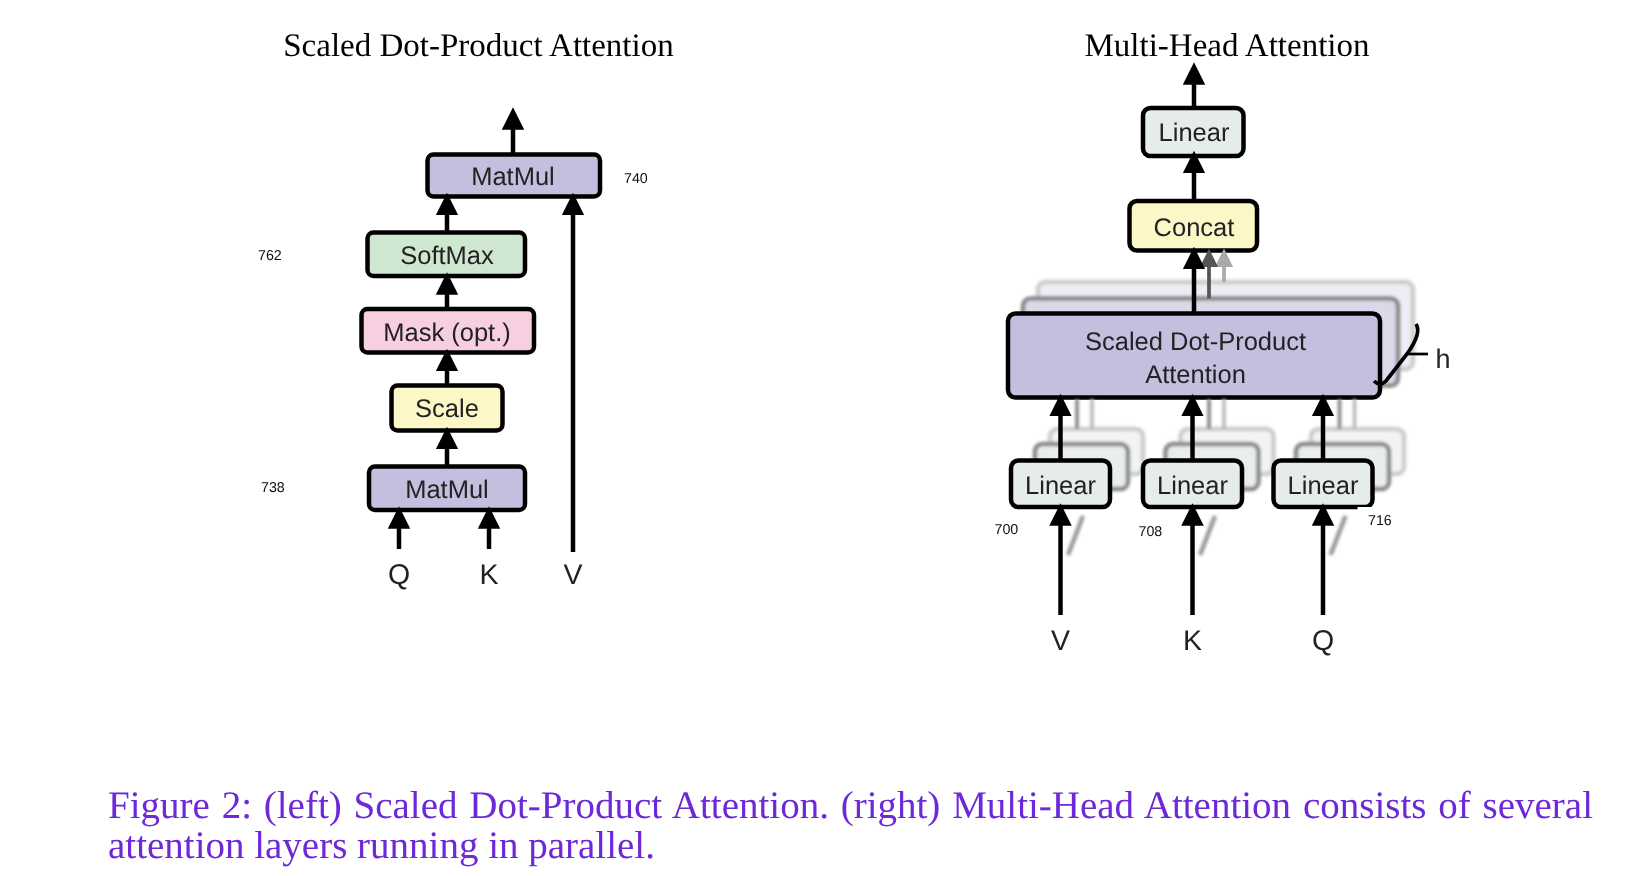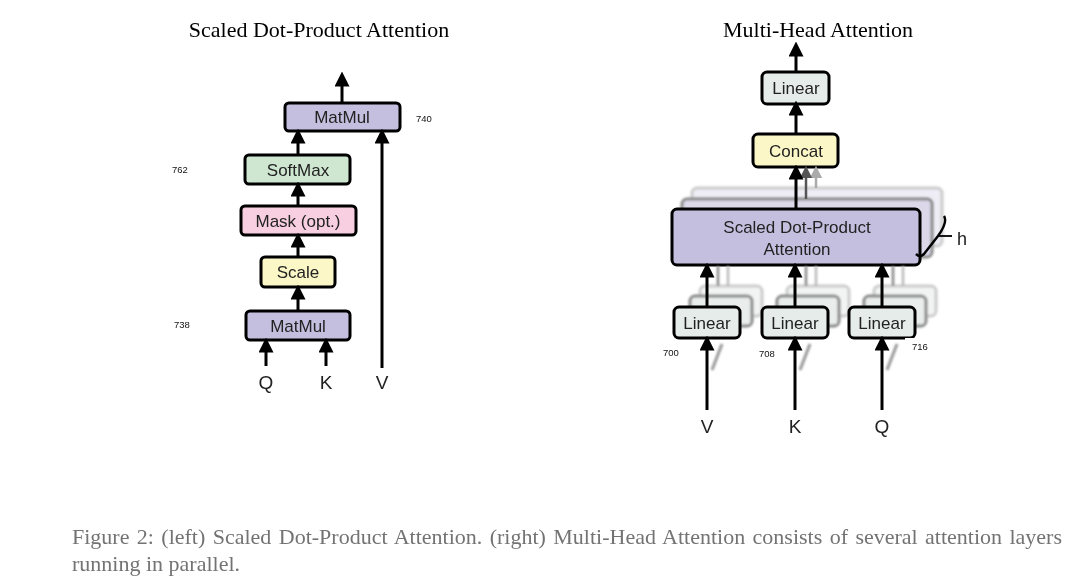--- a/index.html
+++ b/index.html
@@ -3,22 +3,22 @@
 <meta charset="utf-8">
 <style>
   html, body { margin: 0; padding: 0; background: #ffffff; }
   body { width: 1087px; height: 584px; position: relative; overflow: hidden; }
   #fig { position: absolute; left: 0; top: 0; }
   .title { font-family: "Liberation Serif", "DejaVu Serif", serif; font-size: 22px; fill: #000; }
   .boxlabel { font-family: "Liberation Sans", "DejaVu Sans", sans-serif; font-size: 17px; fill: #222; }
   .io { font-family: "Liberation Sans", "DejaVu Sans", sans-serif; font-size: 19px; fill: #222; }
   .num { font-family: "Liberation Sans", "DejaVu Sans", sans-serif; font-size: 9.5px; fill: #111; }
   .caption { position: absolute; left: 72px; top: 523px; width: 990px;
-             font-family: "Liberation Serif", "DejaVu Serif", serif; font-size: 22px; line-height: 27px;
-             color: #737373; text-align: justify; text-align-last: left; }
+             font-family: "Liberation Serif", "DejaVu Serif", serif; font-size: 26px; line-height: 27px;
+             color: #6d28d9; text-align: justify; text-align-last: left; }
 </style>
 </head>
 <body>
 
 <svg id="fig" width="1087" height="584" viewBox="0 0 1087 584">
   <defs>
     <marker id="ah" viewBox="0 0 10 10" refX="5" refY="5" markerWidth="5" markerHeight="5" orient="auto-start-reverse">
       <path d="M0,0 L10,5 L0,10 z" fill="#000"></path>
     </marker>
     <marker id="ahg1" viewBox="0 0 10 10" refX="5" refY="5" markerWidth="5" markerHeight="5" orient="auto-start-reverse">

